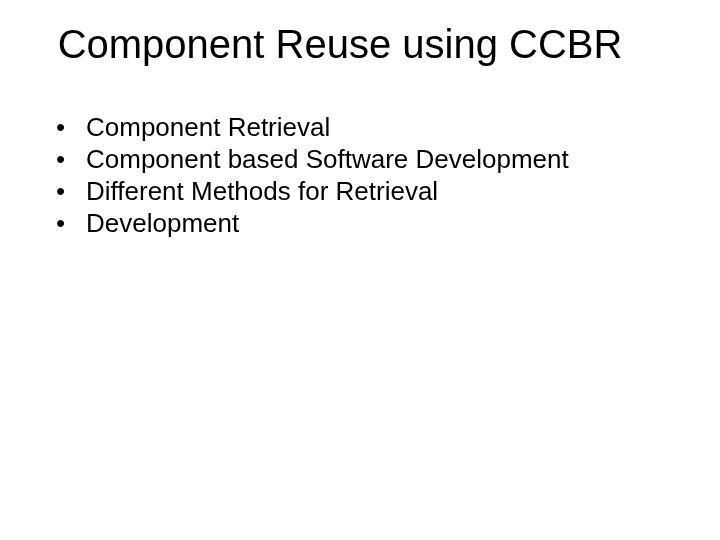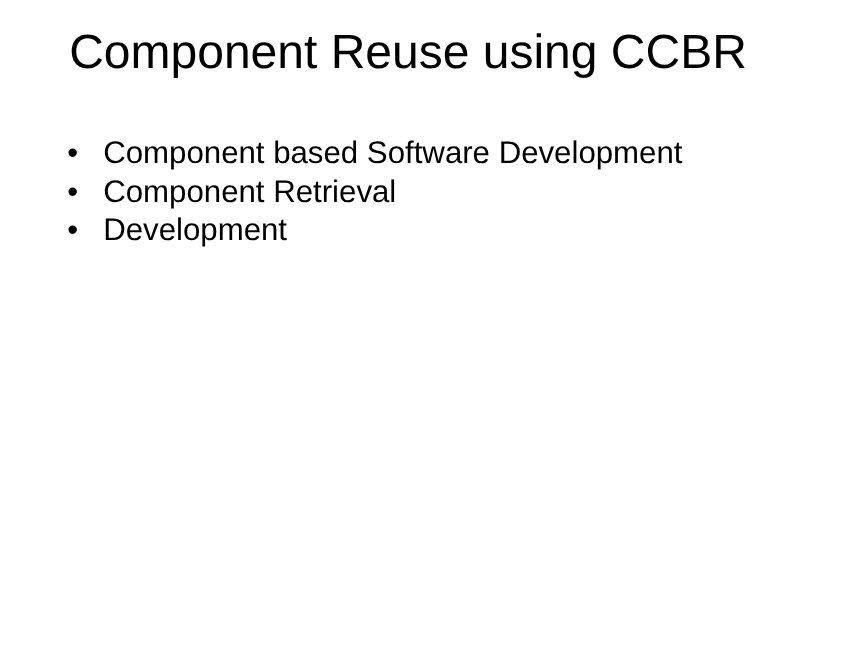--- a/index.html
+++ b/index.html
@@ -47,22 +47,25 @@
   }
 </style>
 </head>
 <body>
 
 <div class="slide">
   <h1 class="title">Component Reuse using CCBR</h1>
 
   <ul class="bullets">
     <li>
+      <span>Component Retrieval</span>
+    </li>
+    <li>
       <span>Component based Software Development</span>
     </li>
     <li>
-      <span>Component Retrieval</span>
+      <span>Different Methods for Retrieval</span>
     </li>
     <li>
       <span>Development</span>
     </li>
   </ul>
 </div>
 
 </body></html>

